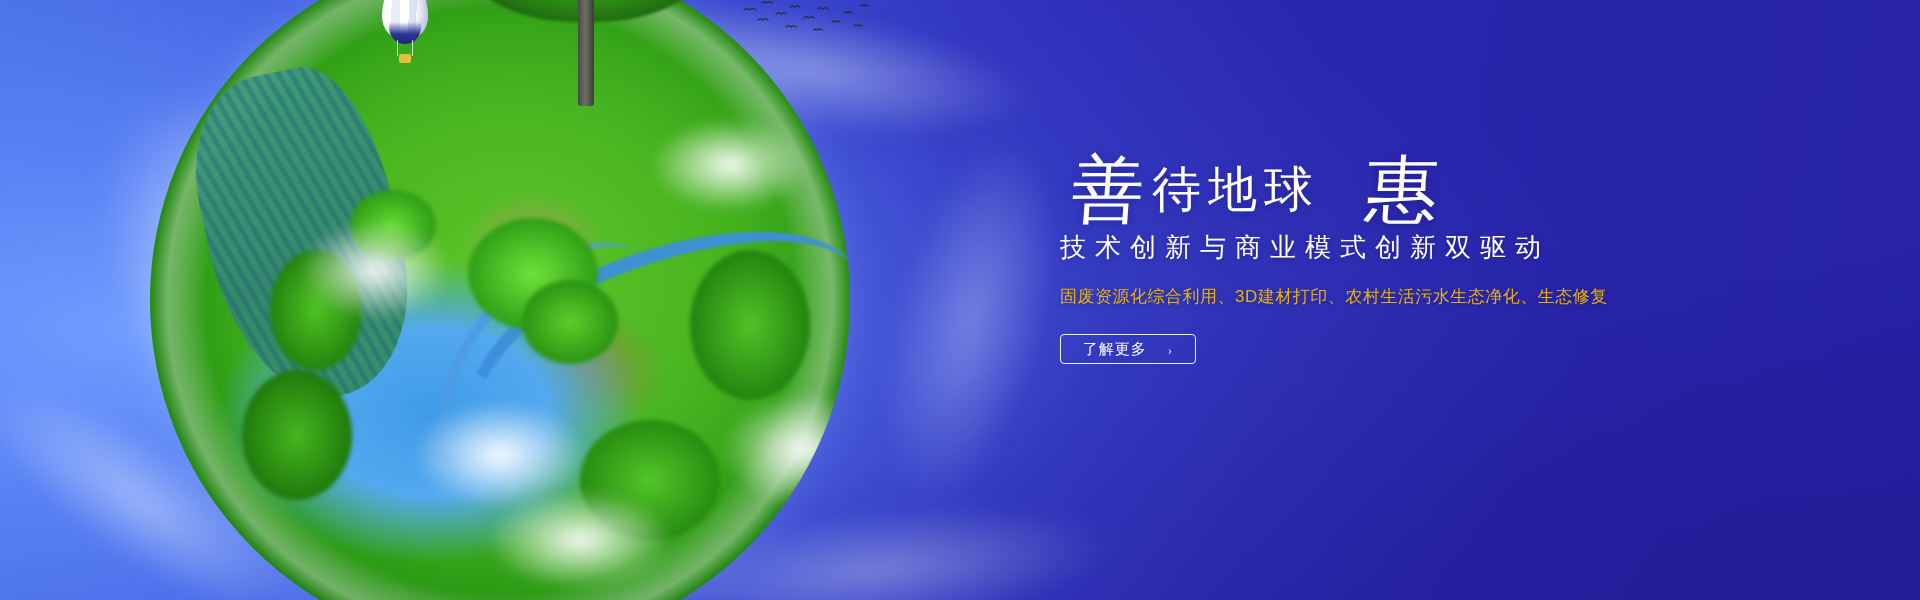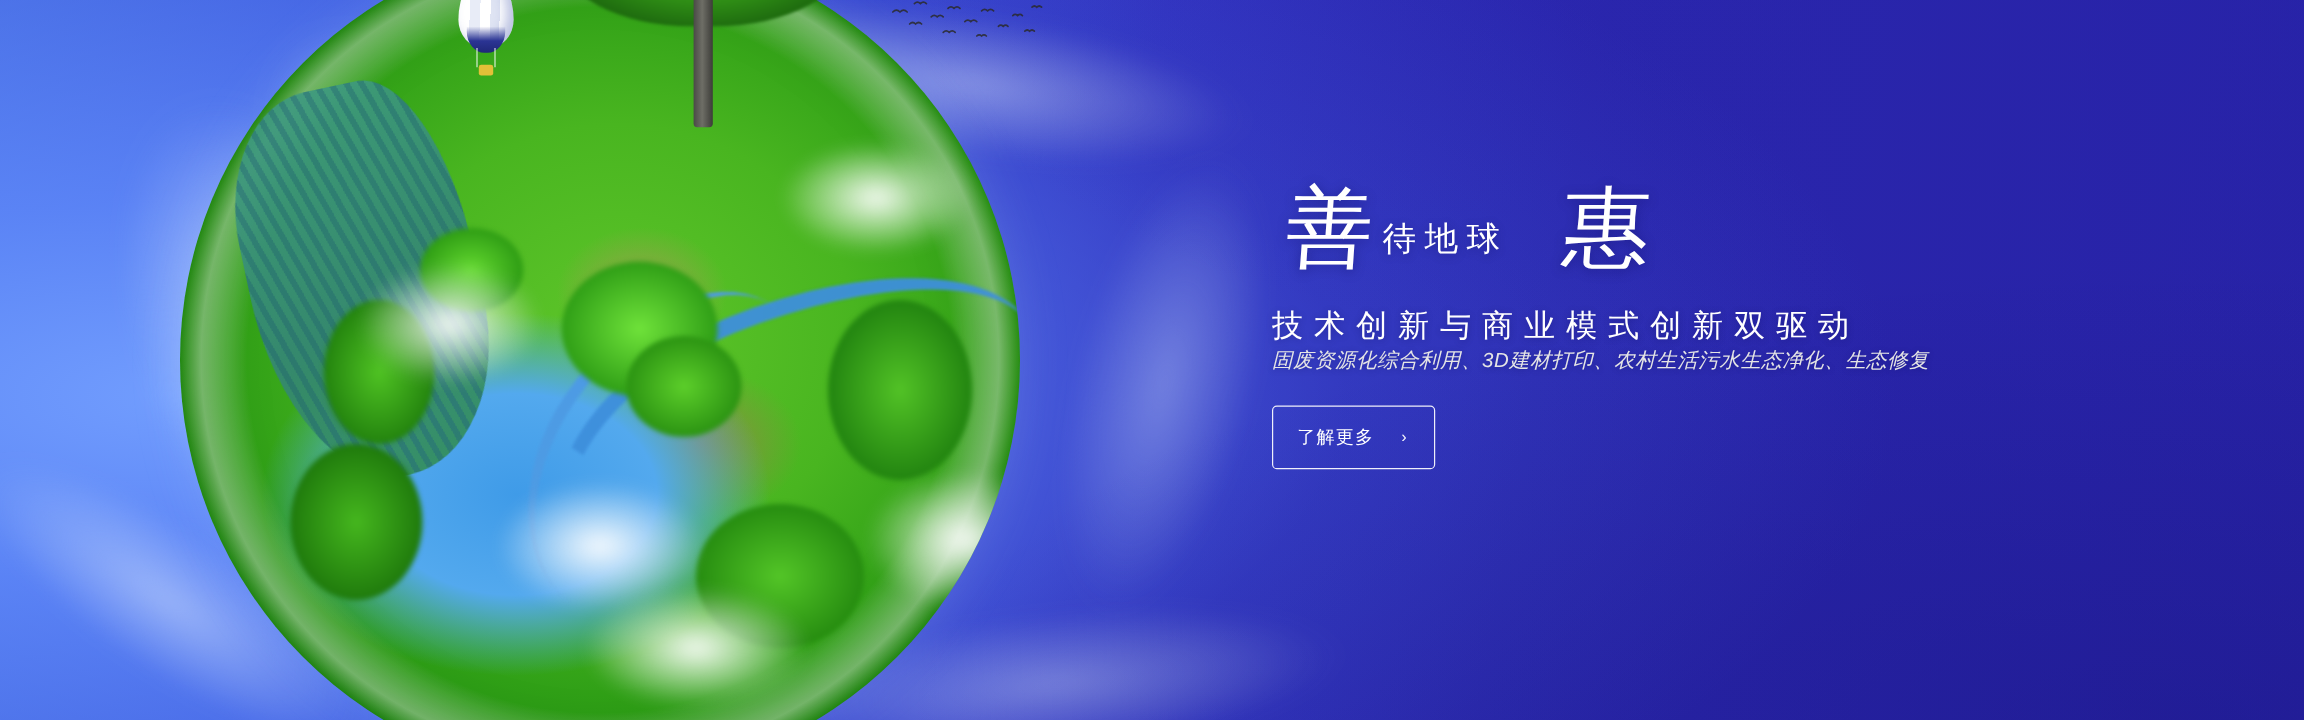--- a/index.html
+++ b/index.html
@@ -173,45 +173,44 @@
     line-height:1; margin-left:12px;
   }
   .hl-big{
     font-family:"Liberation Serif","DejaVu Serif",serif;
     font-size:72px; font-weight:400; letter-spacing:0;
     text-shadow:0 2px 10px rgba(10,10,70,0.35);
     transform:skewX(-4deg);
     position:relative; top:6px;
   }
   .hl-small{
-    font-family:Liberation Serif, serif;
-    font-size:28px; font-weight:400; letter-spacing:7px;
+    font-family:Liberation Sans, sans-serif;
+    font-size:49px; font-weight:400; letter-spacing:7px;
     margin-left:8px; position:relative; top:-6px;
     text-shadow:0 2px 8px rgba(10,10,70,0.30);
   }
   .hl-gap{ display:inline-block; width:46px; }
 
   .subtitle{
-    margin-top:34px; font-size:26px; letter-spacing:9px;
+    margin-top:10px; font-size:26px; letter-spacing:9px;
     color:#FFFFFF; text-shadow:0 1px 6px rgba(10,10,70,0.30);
     white-space:nowrap;
   }
   .desc{
-    font-size:17px; letter-spacing:0.5px;
-    color:#e5e5e5; text-shadow:0 1px 5px rgba(10,10,70,0.30);
+    margin-top:20px; font-size:17px; letter-spacing:0.5px;
+    color:#eab308; text-shadow:0 1px 5px rgba(10,10,70,0.30);
     white-space:nowrap;
-    font-style:italic;
   }
   .cta{
     margin-top:26px; display:inline-flex; align-items:center; justify-content:center;
-    gap:21px; width:136px; height:53px;
+    gap:21px; width:136px; height:30px;
     border:1px solid rgba(255,255,255,0.92); border-radius:4px;
     background:transparent; color:#ffffff;
     font-size:15px; letter-spacing:1px; cursor:pointer;
-    font-family:Liberation Mono, monospace;
+    font-family:Liberation Serif, serif;
   }
   .cta .chev{ font-size:13px; line-height:1; opacity:0.95; }
 </style>
 </head>
 <body>
 
 <div id="banner">
 
   <div class="bg-gradient"></div>
 

